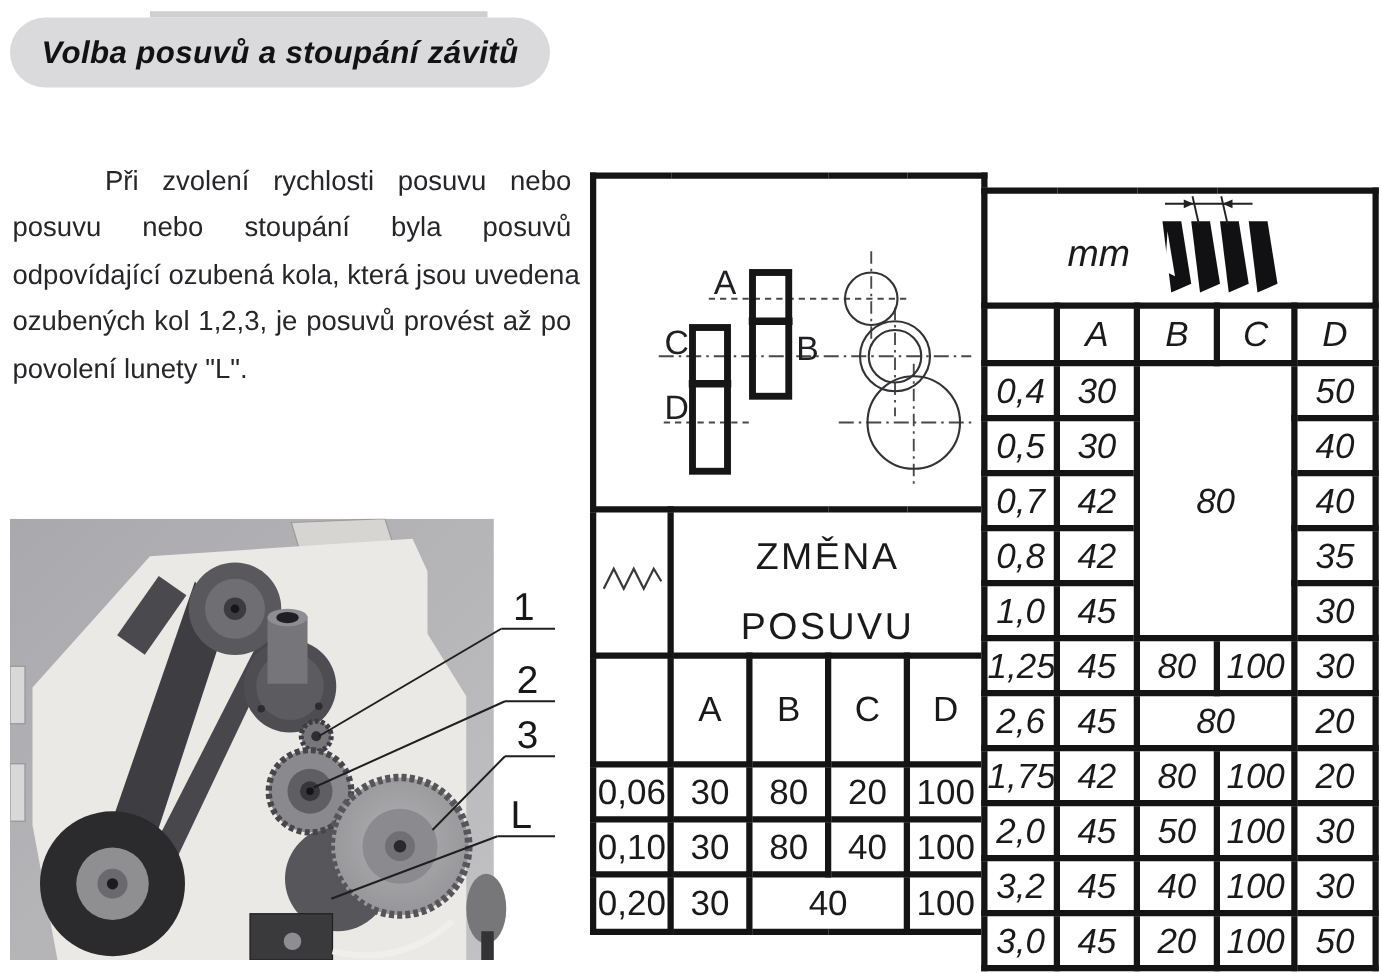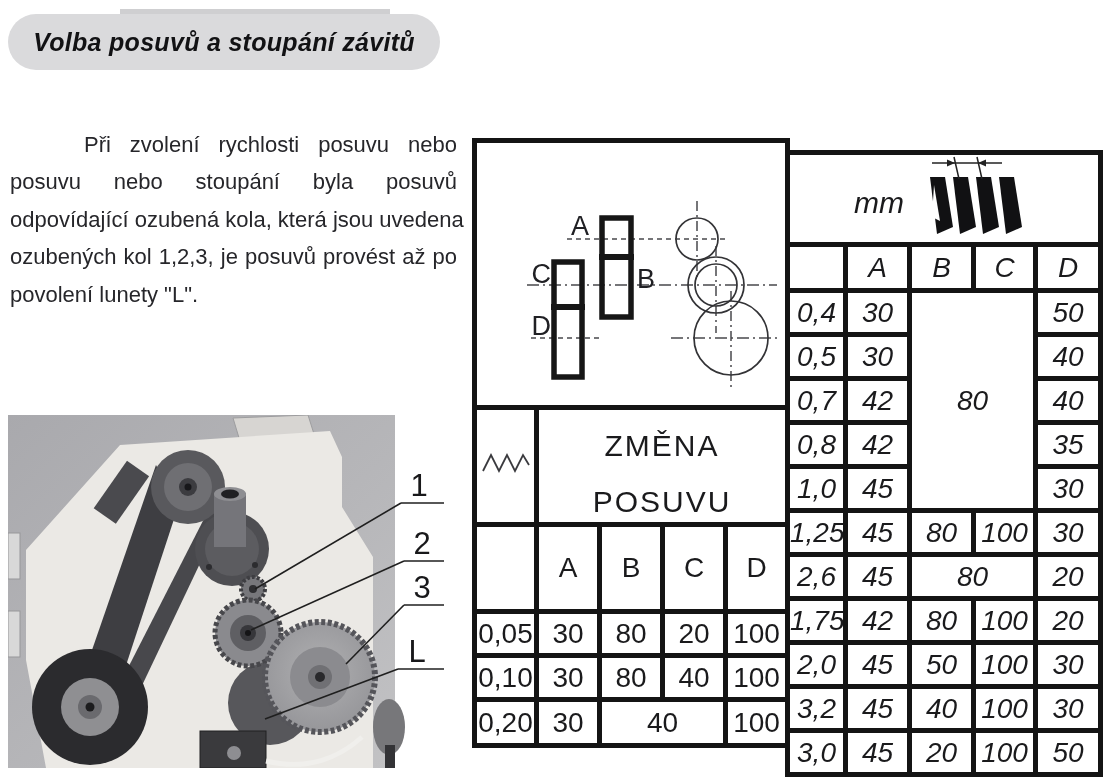--- a/index.html
+++ b/index.html
@@ -198,21 +198,21 @@
     </td>
   </tr>
   <tr>
     <td class="h-lhead"></td>
     <td class="h-lhead head">A</td>
     <td class="h-lhead head">B</td>
     <td class="h-lhead head">C</td>
     <td class="h-lhead head">D</td>
   </tr>
   <tr>
-    <td class="h-row lbl">0,05</td>
+    <td class="h-row lbl">0,06</td>
     <td class="h-row">30</td>
     <td class="h-row">80</td>
     <td class="h-row">20</td>
     <td class="h-row">100</td>
   </tr>
   <tr>
     <td class="h-row lbl">0,10</td>
     <td class="h-row">30</td>
     <td class="h-row">80</td>
     <td class="h-row">40</td>

